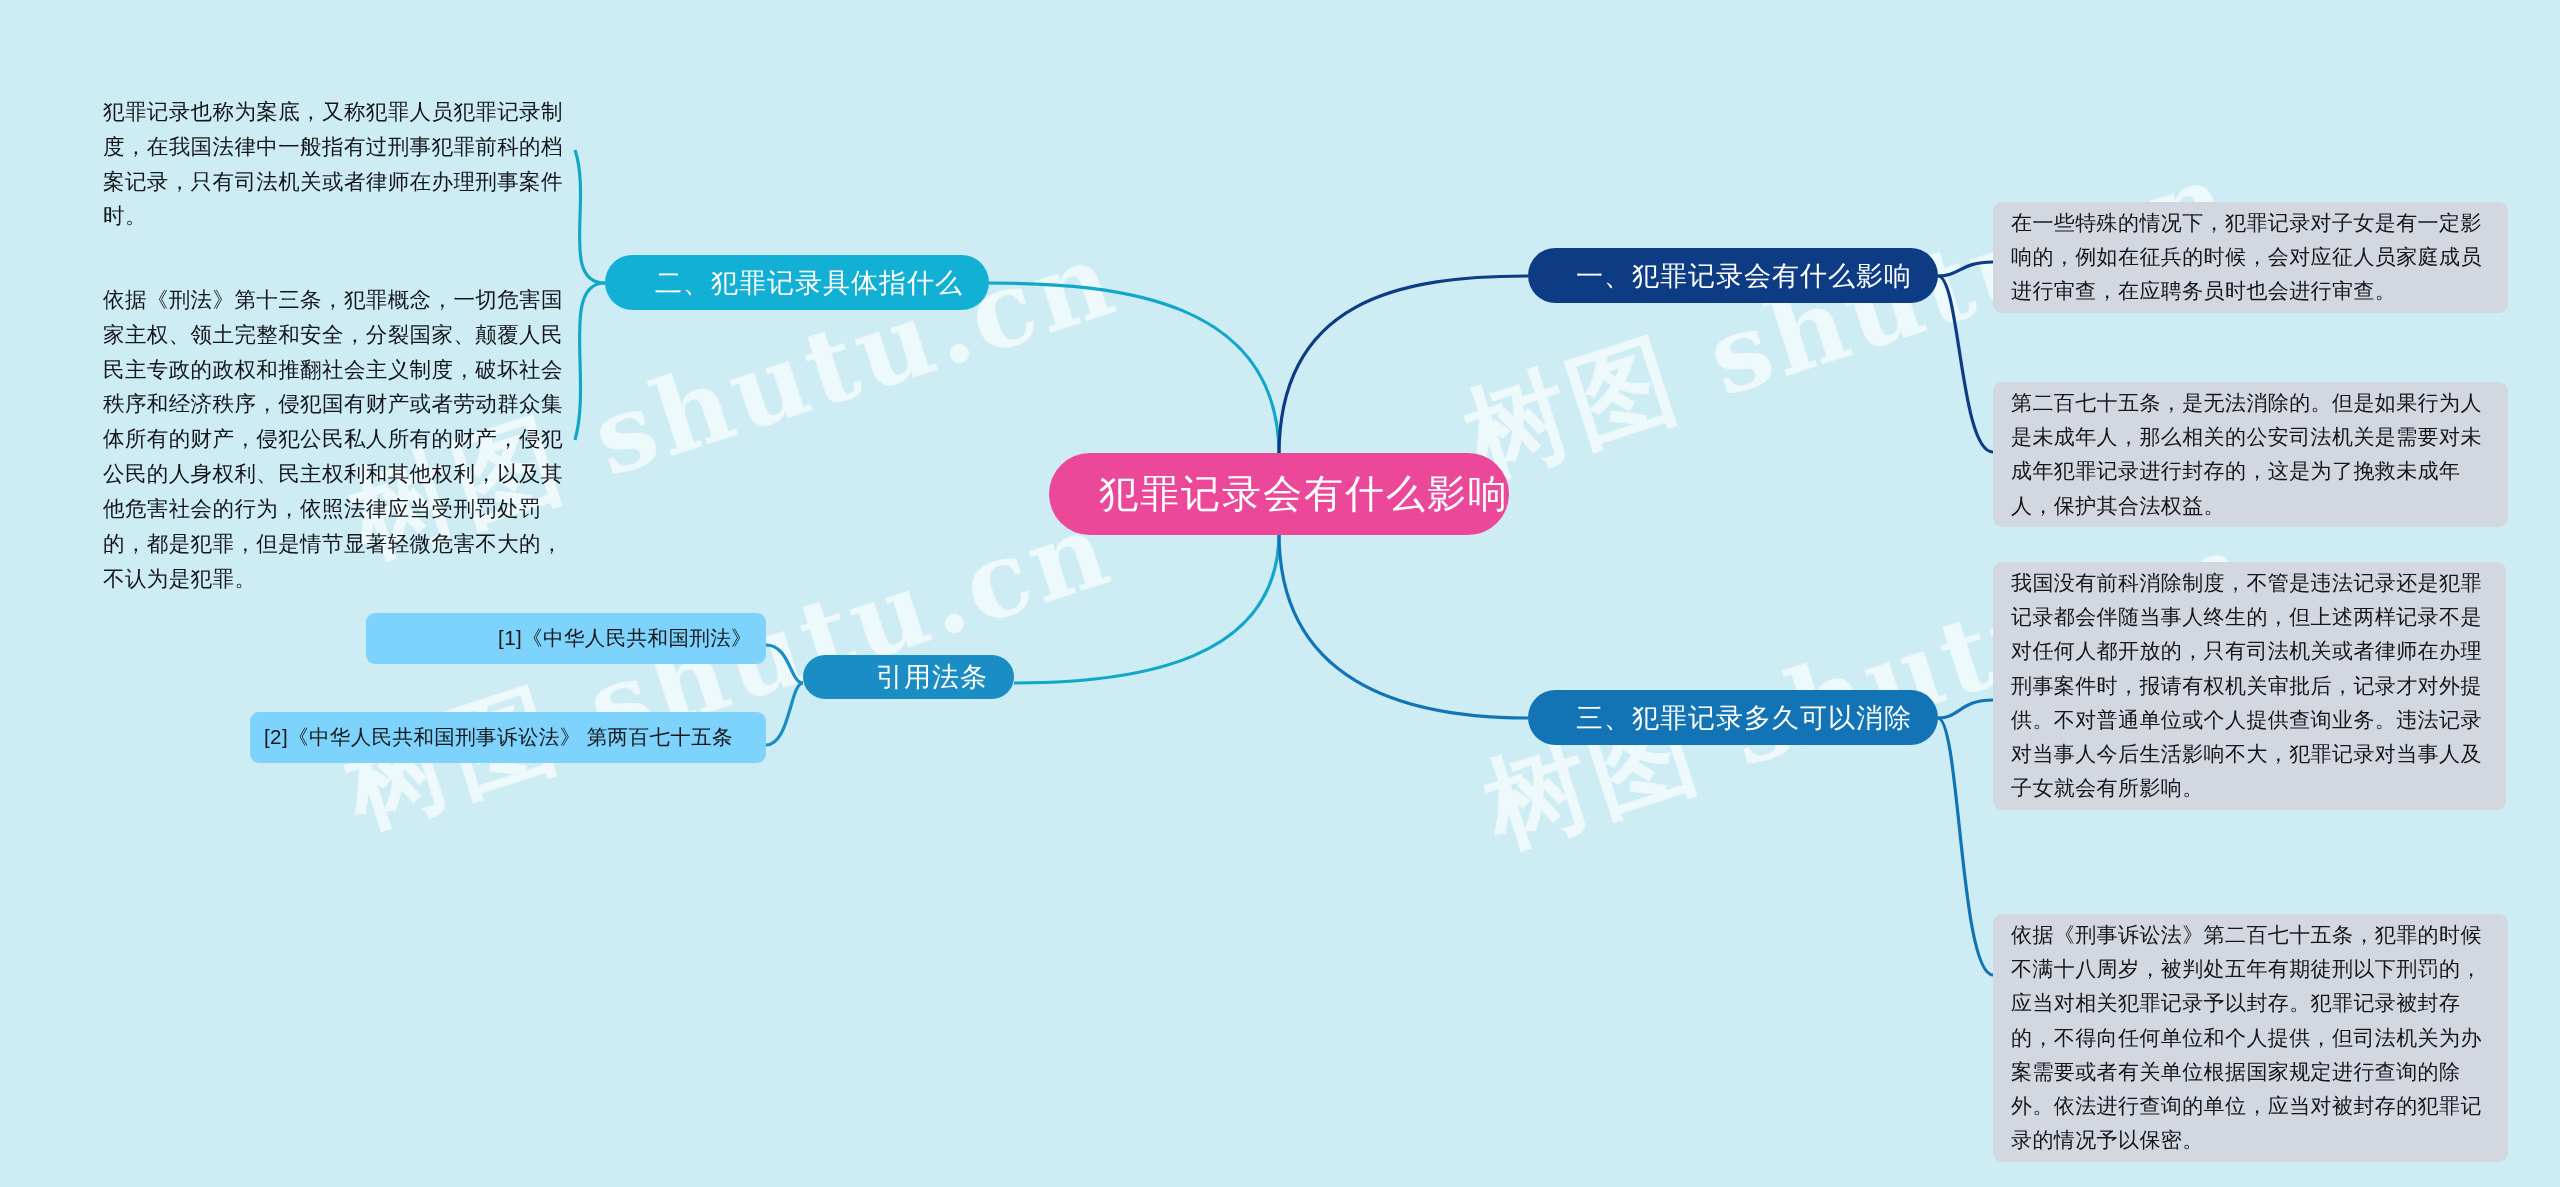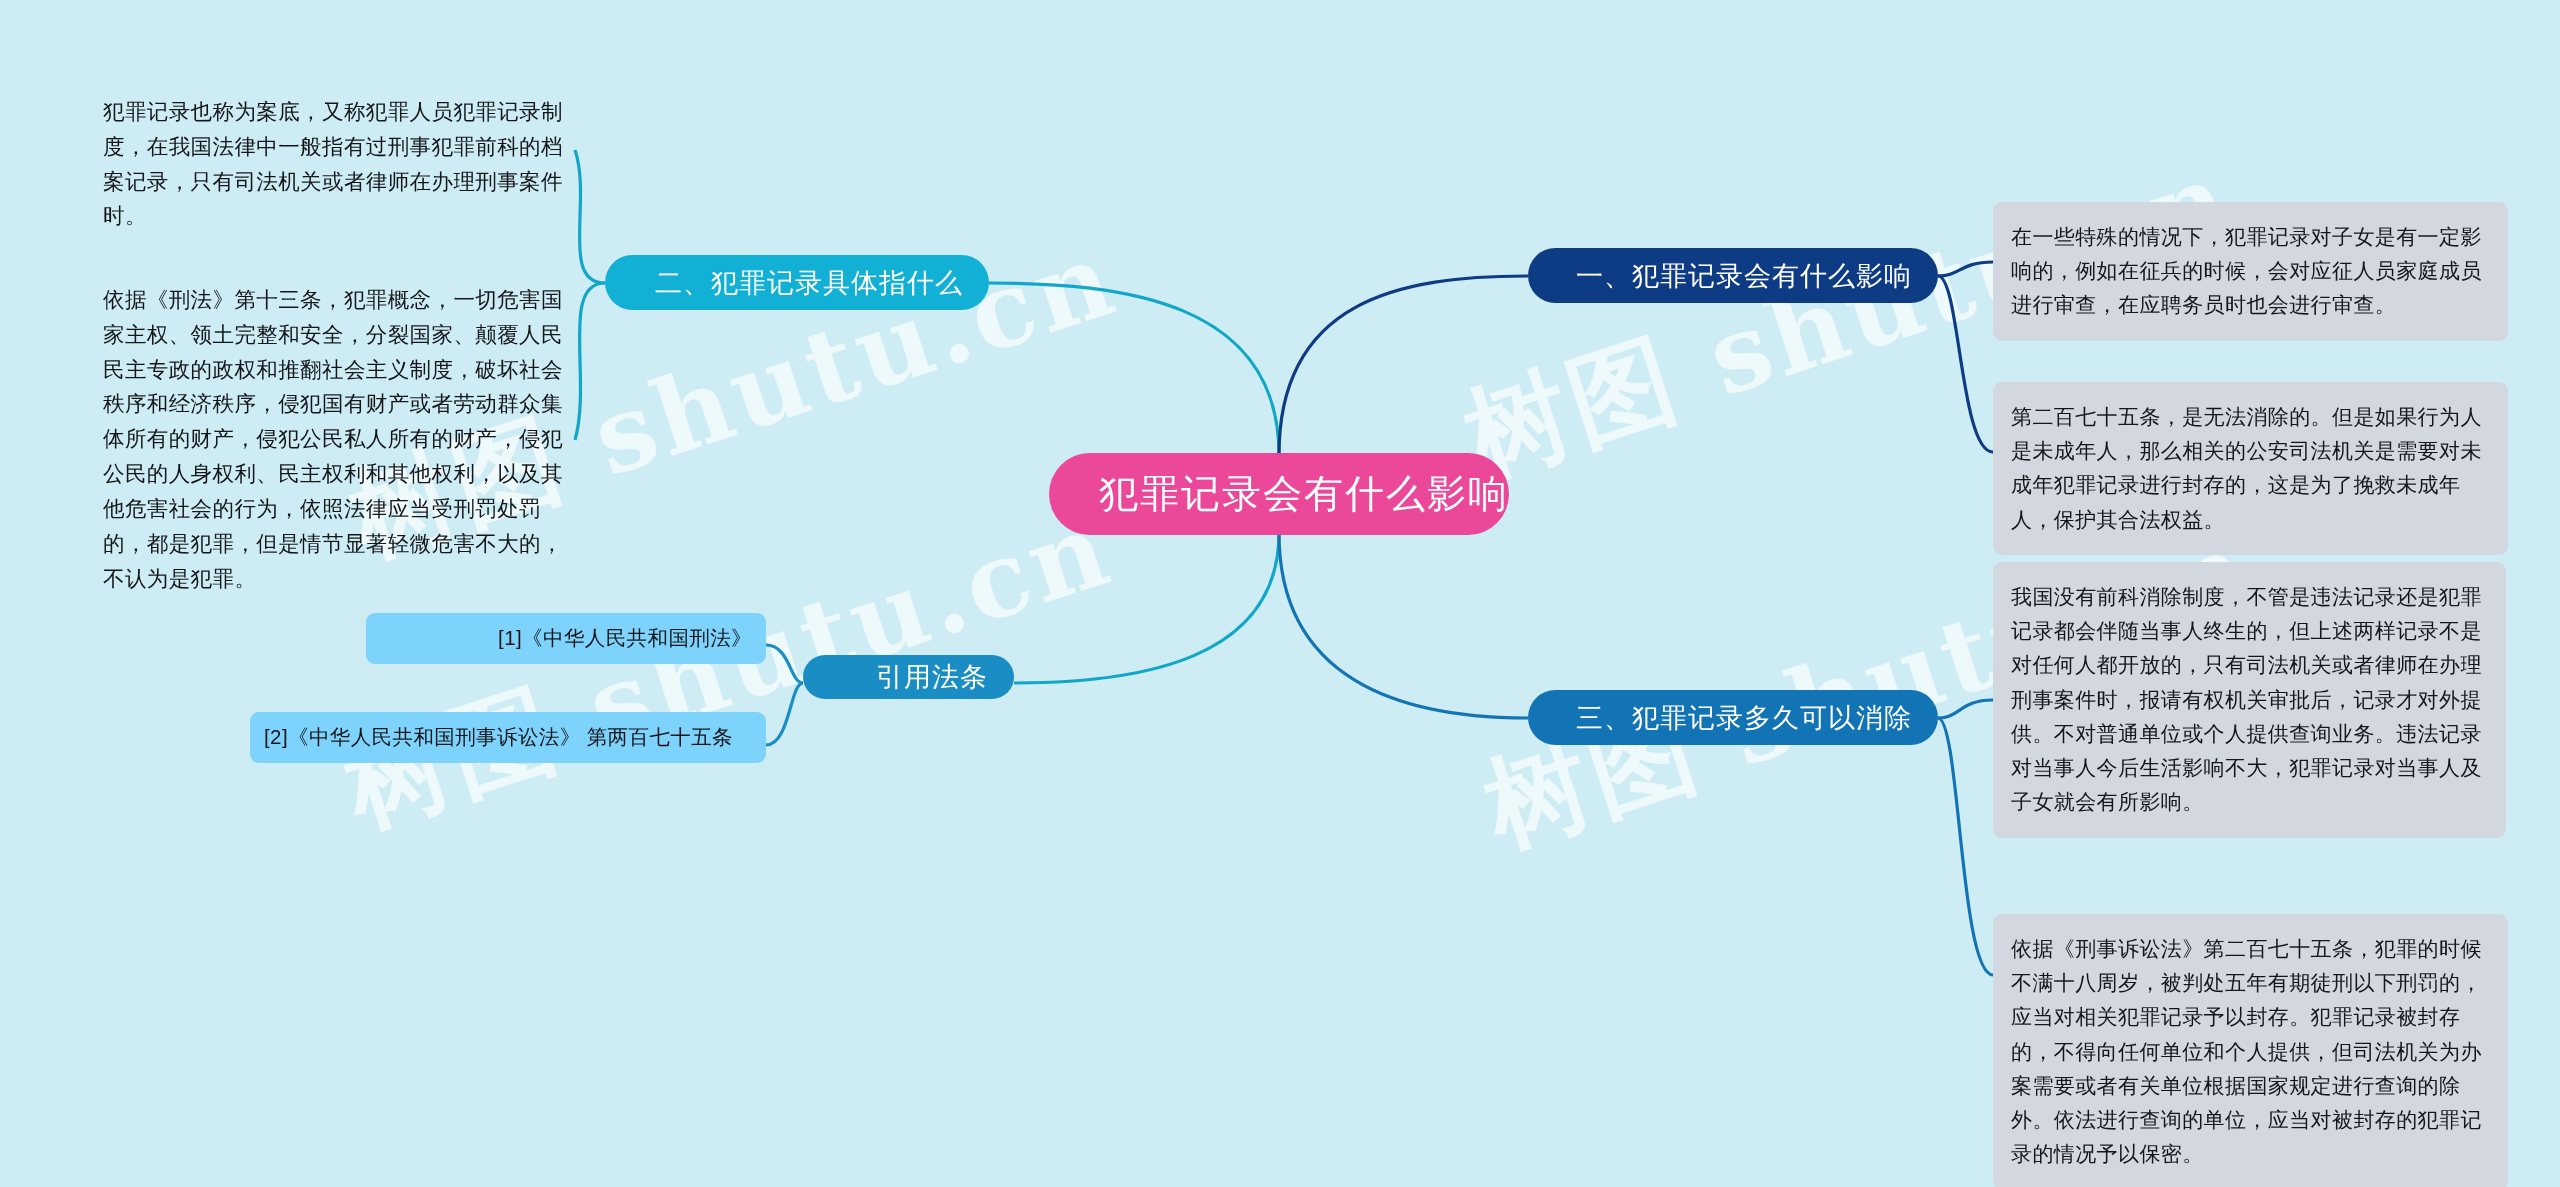--- a/index.html
+++ b/index.html
@@ -136,21 +136,21 @@
   }
 
   
   .panel {
     position: absolute;
     background: #d3d7e0;
     color: #14161a;
     font-size: 21px;
     line-height: 1.63;
     letter-spacing: 0.4px;
-    padding: 18px 18px;
+    padding: 4px 18px;
     border-radius: 9px;
     box-sizing: border-box;
   }
   #panel-1 { left: 1993px; top: 202px; width: 515px; }
   #panel-2 { left: 1993px; top: 382px; width: 515px; }
   #panel-3 { left: 1993px; top: 562px; width: 513px; }
   #panel-4 { left: 1993px; top: 868px; width: 515px; margin-top: 46px; }
 </style>
 </head>
 <body>

